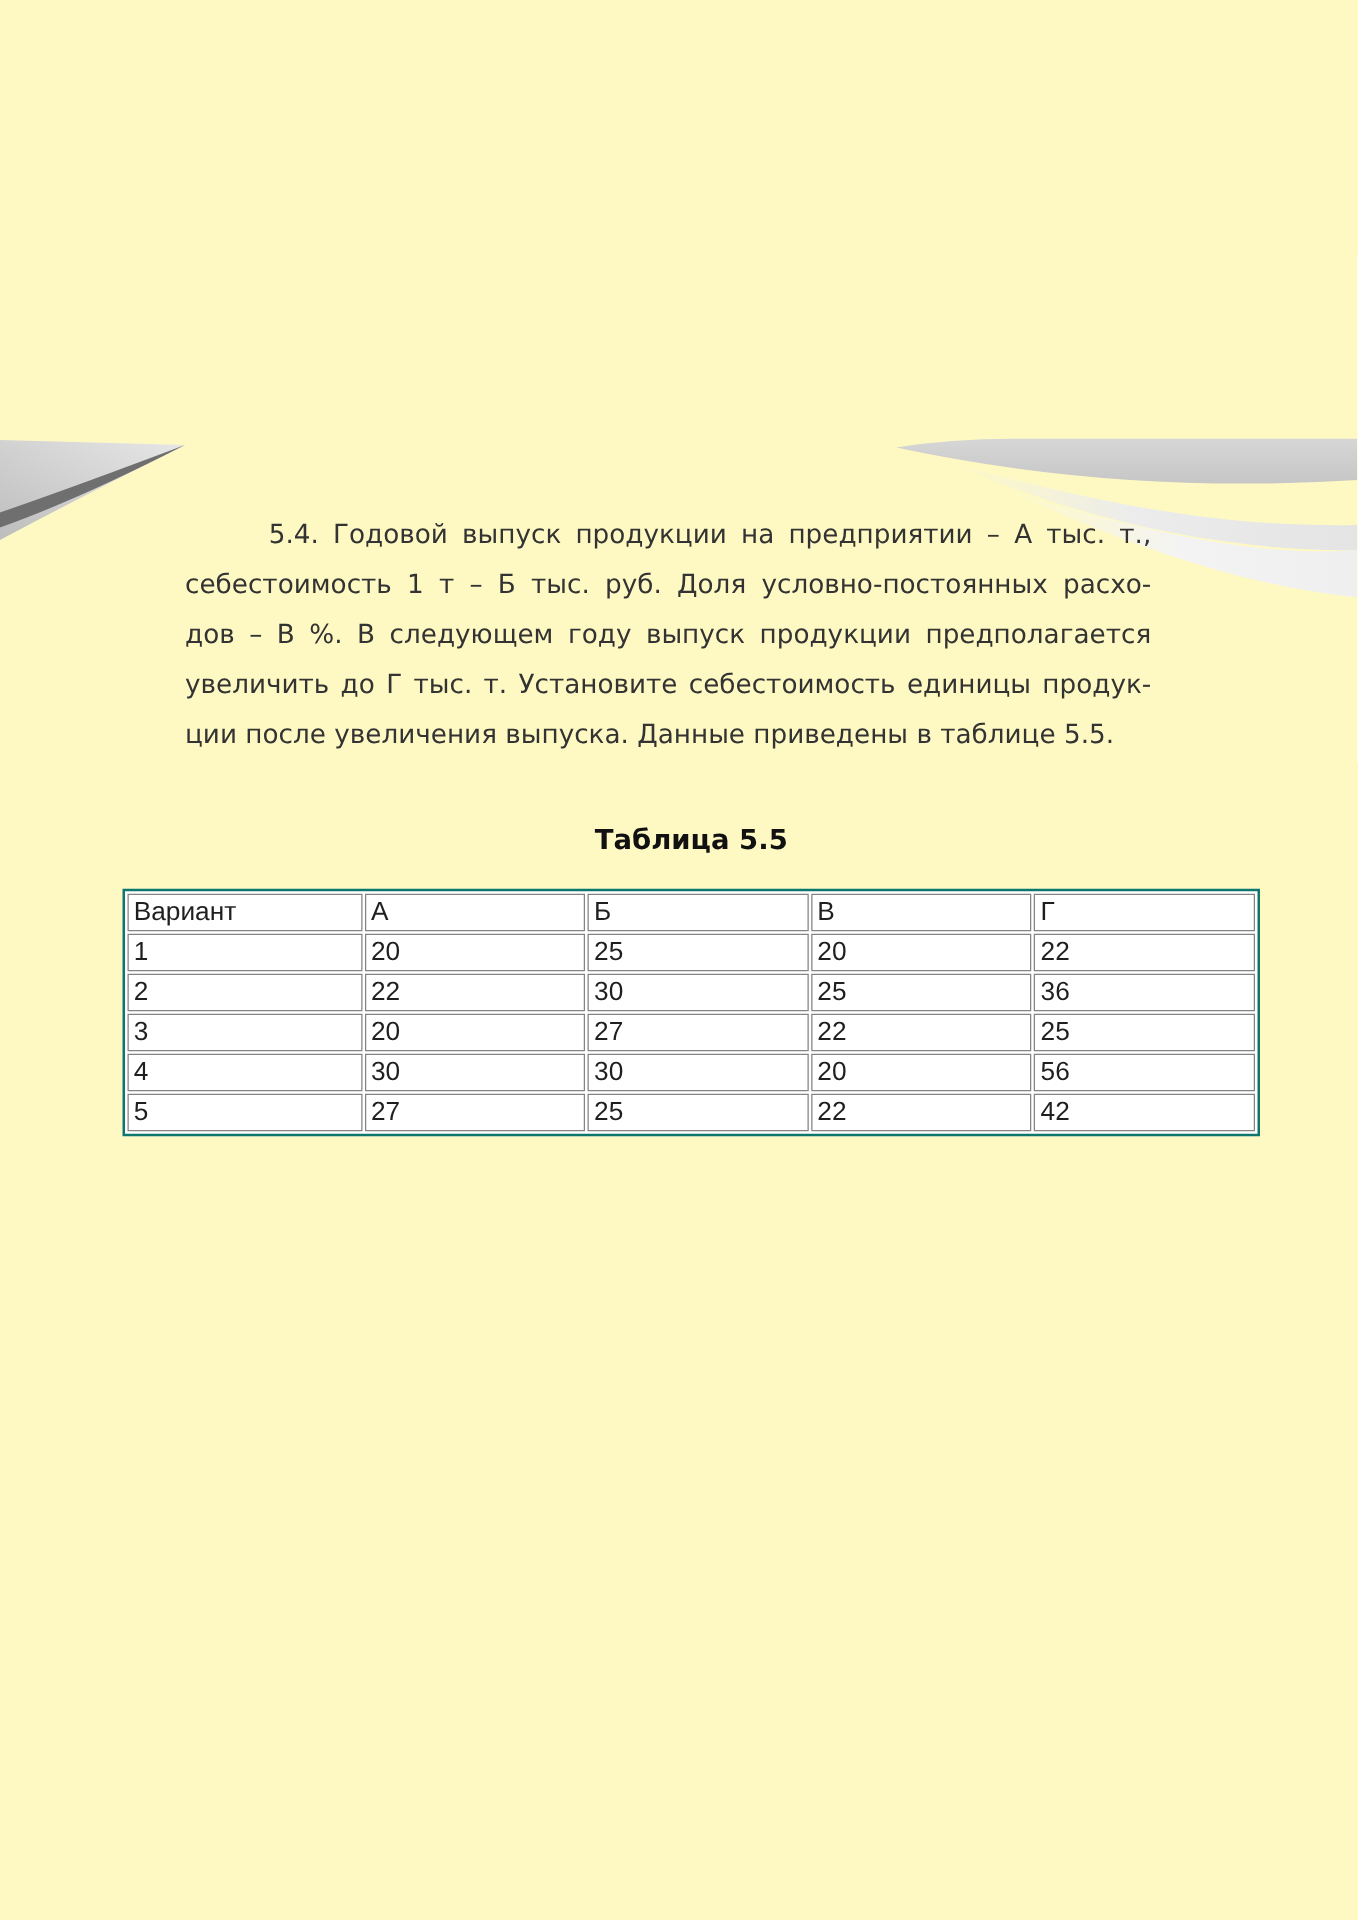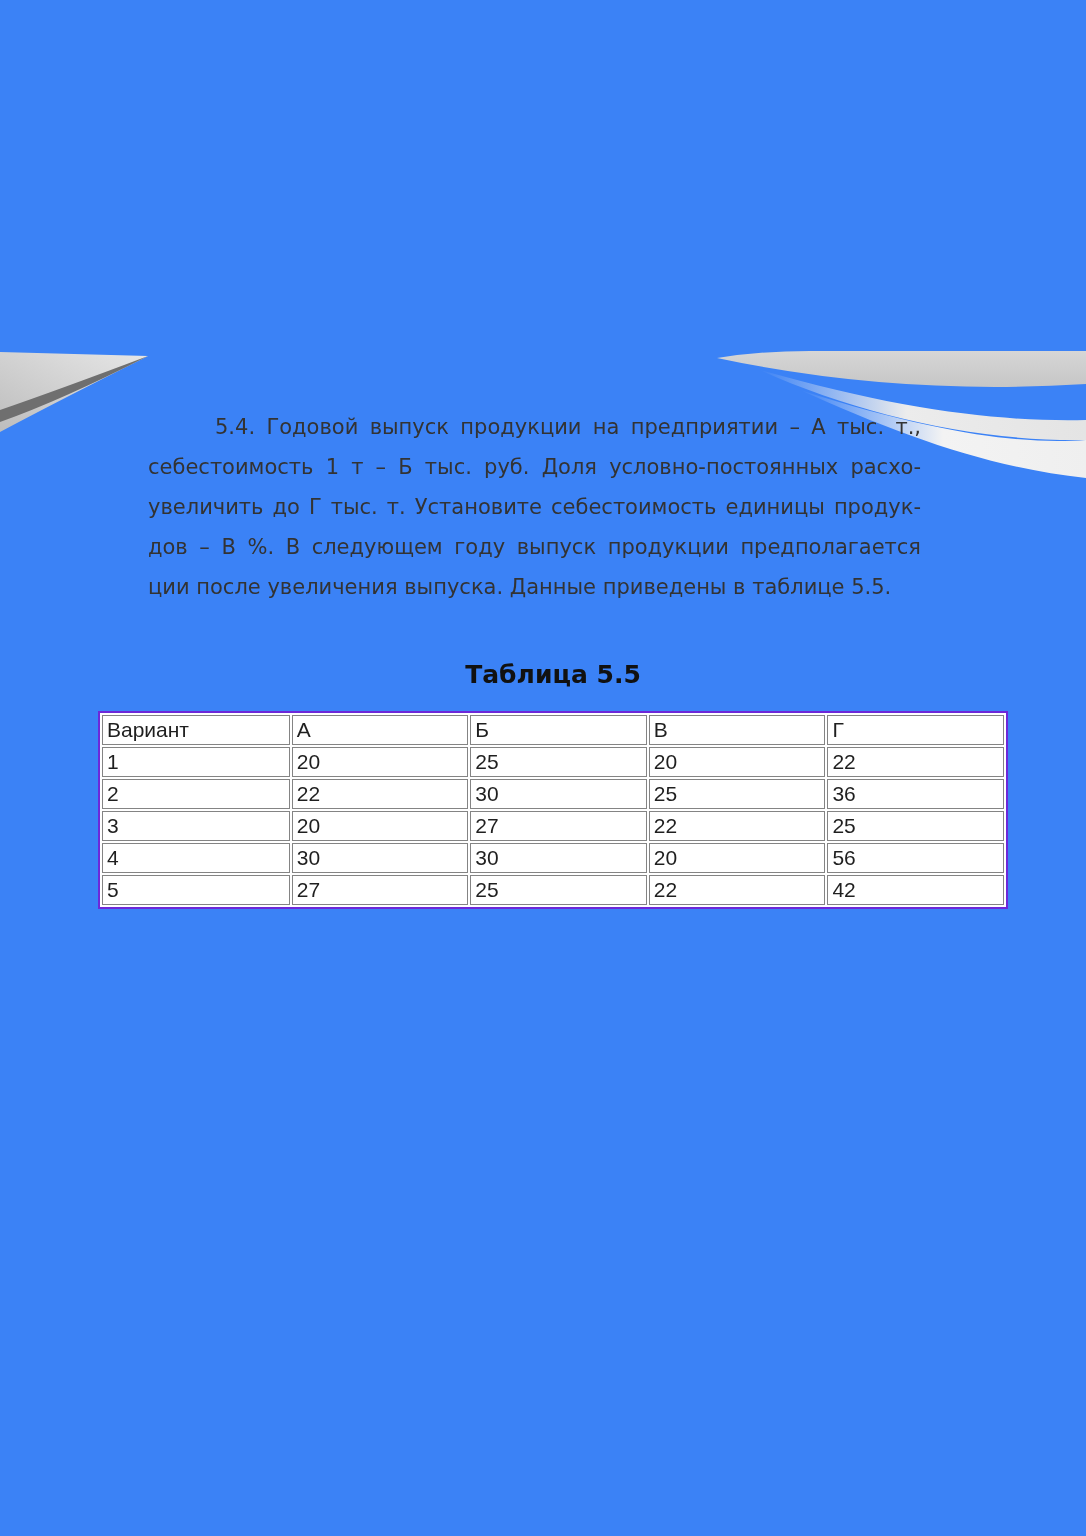--- a/index.html
+++ b/index.html
@@ -4,21 +4,21 @@
 <style>
   html, body {
     margin: 0;
     padding: 0;
     background: #ffffff;
   }
   .page {
     position: relative;
     width: 1086px;
     height: 1536px;
-    background: #3b82f6;
+    background: #fef9c3;
     overflow: hidden;
     font-family: "DejaVu Sans", "Liberation Sans", sans-serif;
   }
   .decoration {
     position: absolute;
     left: 0;
     top: 340px;
     width: 1086px;
     height: 150px;
     display: block;
@@ -45,32 +45,32 @@
     text-align: right;
     text-align-last: left;
     -moz-text-align-last: left;
   }
   .table-title {
     position: absolute;
     left: 98px;
     top: 660px;
     width: 910px;
     text-align: center;
-    font-size: 25px;
+    font-size: 22px;
     font-weight: bold;
     color: #111111;
   }
   .variants-table {
     position: absolute;
     left: 98px;
     top: 711px;
     width: 910px;
     border-collapse: separate;
     border-spacing: 2px;
-    border: 2px solid #6d28d9;
+    border: 2px solid #0f766e;
     background: #ffffff;
     font-family: "Liberation Sans", "DejaVu Sans", sans-serif;
     font-size: 21px;
     color: #1f1f1f;
     table-layout: fixed;
   }
   .variants-table th,
   .variants-table td {
     border: 1px solid #848484;
     height: 28px;
@@ -119,22 +119,22 @@
     <path d="M717,18 Q760,11 810,11 L1086,11 L1086,44 Q895,56 717,18 Z" fill="url(#gradRightBand)"></path>
 
     <path d="M760,30 C900,70 1000,82 1086,80 L1086,100 C980,102 860,75 760,30 Z" fill="url(#fadeRight1)"></path>
 
     <path d="M800,50 C950,98 1030,104 1086,100 L1086,138 C990,128 900,95 800,50 Z" fill="url(#fadeRight2)"></path>
   </svg>
 
   <div class="problem">
     <div class="line indent">5.4. Годовой выпуск продукции на предприятии – А тыс. т.,</div>
     <div class="line">себестоимость 1 т – Б тыс. руб. Доля условно-постоянных расхо-</div>
+    <div class="line">дов – В %. В следующем году выпуск продукции предполагается</div>
     <div class="line">увеличить до Г тыс. т. Установите себестоимость единицы продук-</div>
-    <div class="line">дов – В %. В следующем году выпуск продукции предполагается</div>
     <div class="line last">ции после увеличения выпуска. Данные приведены в таблице 5.5.</div>
   </div>
 
   <div class="table-title">Таблица 5.5</div>
 
   <table class="variants-table">
     <colgroup>
       <col class="col-variant">
       <col class="col-val">
       <col class="col-val">

